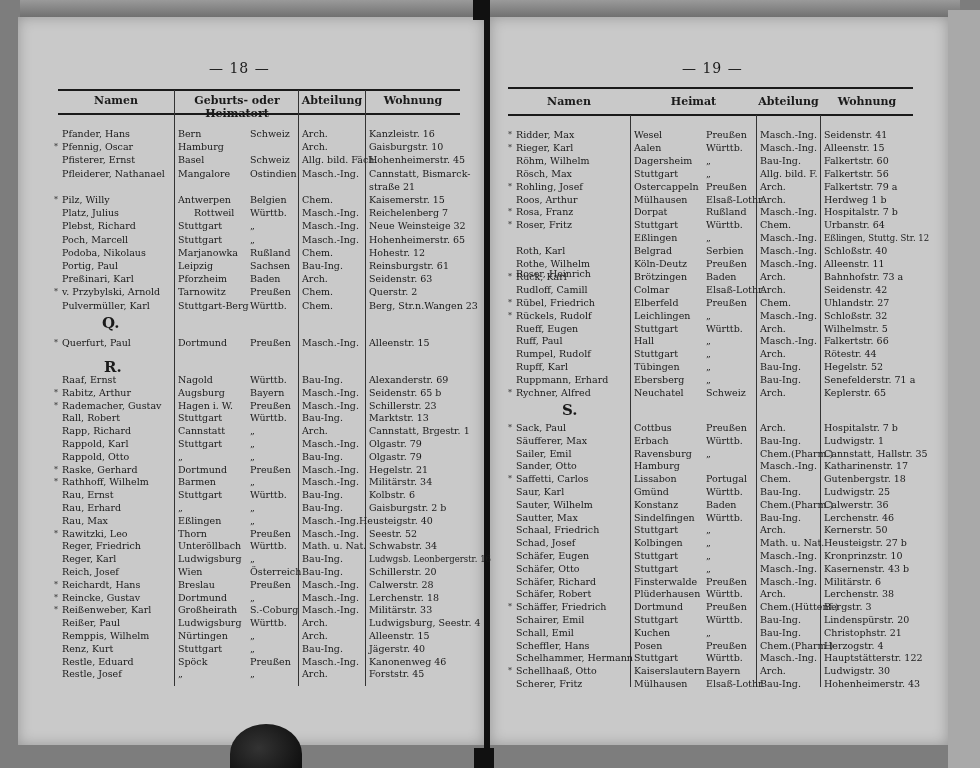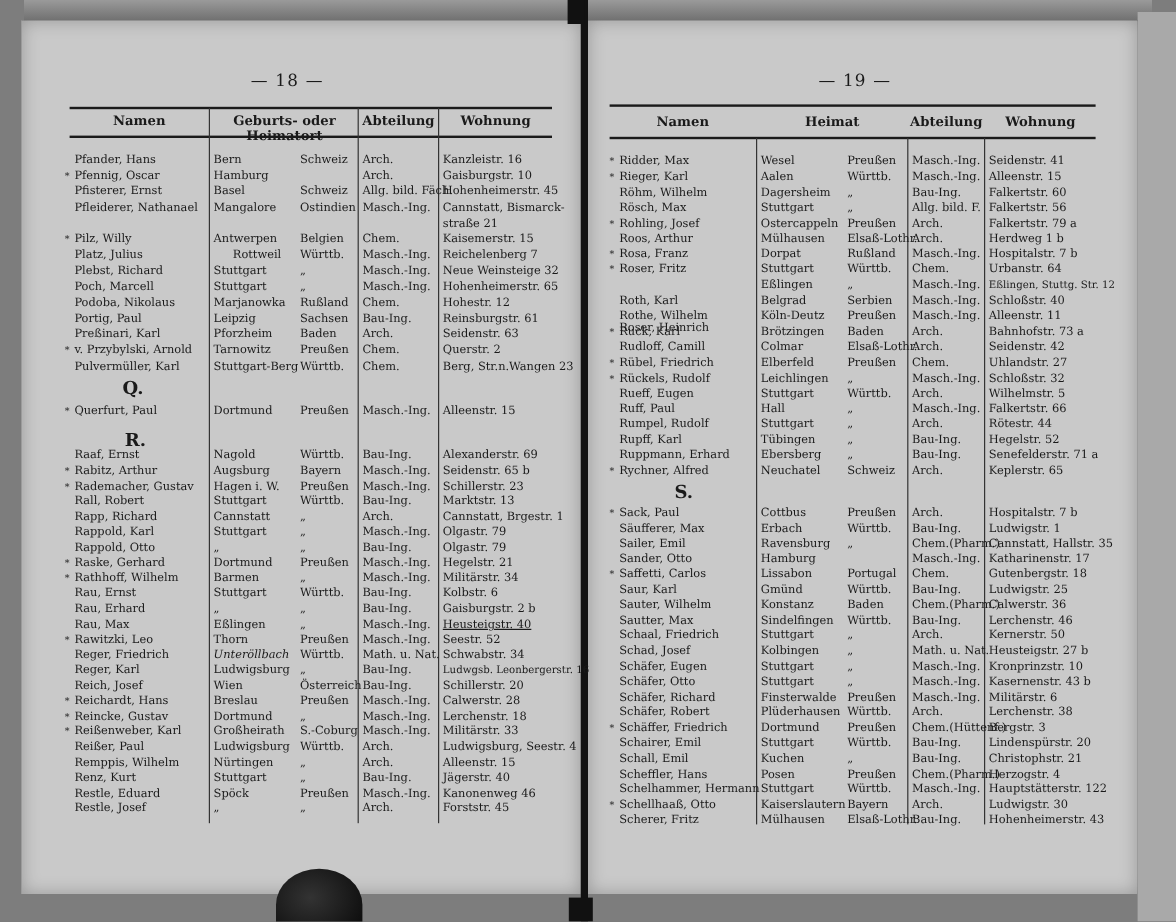--- a/index.html
+++ b/index.html
@@ -253,34 +253,34 @@
       <span style="left: 250px;">„</span>
       <span style="left: 302px;">Bau-Ing.</span>
       <span style="left: 369px;">Gaisburgstr. 2 b</span>
     </div>
     <div class="row" style="left: 0px; top: 513.8px; width: 980px;">
       <span class="star" style="left: 54px;"></span>
       <span style="left: 62px;">Rau, Max</span>
       <span style="left: 178px;">Eßlingen</span>
       <span style="left: 250px;">„</span>
       <span style="left: 302px;">Masch.-Ing.</span>
-      <span style="left: 369px; text-decoration: underline;">Heusteigstr. 40</span>
+      <span style="left: 359px;">Heusteigstr. 40</span>
     </div>
     <div class="row" style="left: 0px; top: 526.6px; width: 980px;">
       <span class="star" style="left: 54px;">*</span>
       <span style="left: 62px;">Rawitzki, Leo</span>
       <span style="left: 178px;">Thorn</span>
       <span style="left: 250px;">Preußen</span>
       <span style="left: 302px;">Masch.-Ing.</span>
       <span style="left: 369px;">Seestr. 52</span>
     </div>
     <div class="row" style="left: 0px; top: 539.4px; width: 980px;">
       <span class="star" style="left: 54px;"></span>
       <span style="left: 62px;">Reger, Friedrich</span>
-      <span style="left: 178px; font-style: italic;">Unteröllbach</span>
+      <span style="left: 178px;">Unteröllbach</span>
       <span style="left: 250px;">Württb.</span>
       <span style="left: 302px;">Math. u. Nat.</span>
       <span style="left: 369px;">Schwabstr. 34</span>
     </div>
     <div class="row" style="left: 0px; top: 552.2px; width: 980px;">
       <span class="star" style="left: 54px;"></span>
       <span style="left: 62px;">Reger, Karl</span>
       <span style="left: 178px;">Ludwigsburg</span>
       <span style="left: 250px;">„</span>
       <span style="left: 302px;">Bau-Ing.</span>

